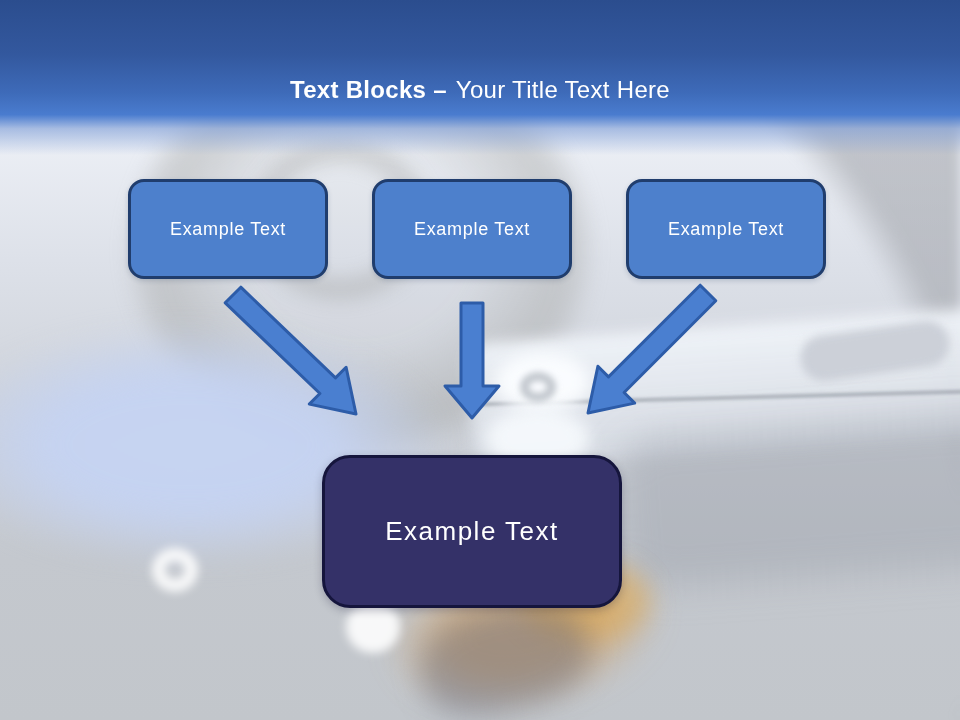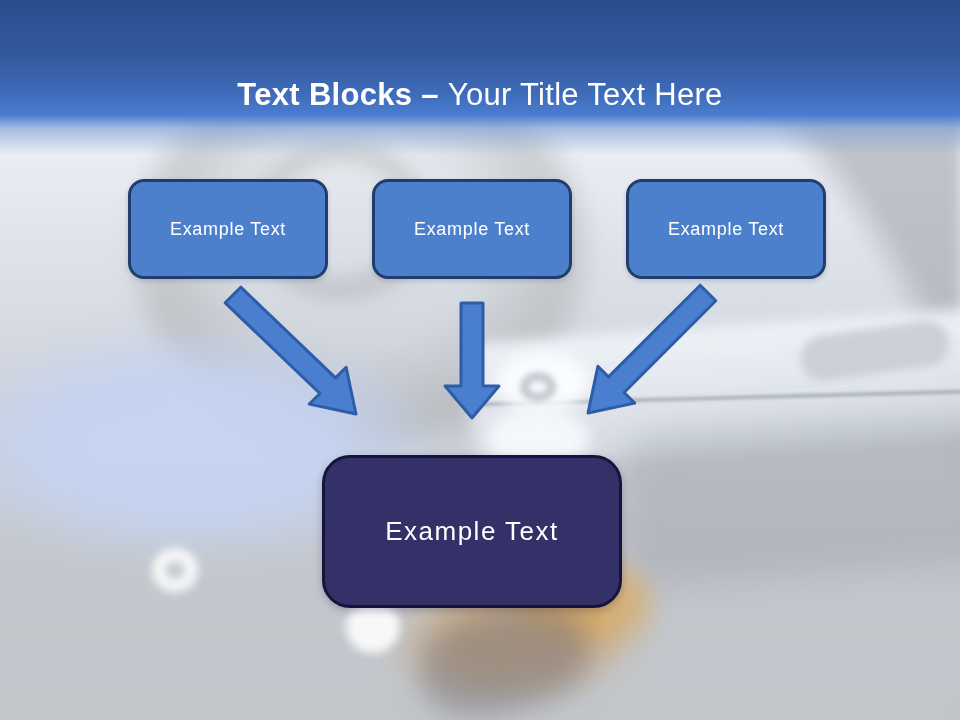--- a/index.html
+++ b/index.html
@@ -58,21 +58,21 @@
     background:linear-gradient(180deg,
       var(--header-top,#2b4d8e) 0%,
       #33589e 35%,
       var(--header-mid,#3e6bb9) 60%,
       var(--header-bottom,#4a7ccf) 74%,
       rgba(130,160,215,0.65) 83%,
       rgba(222,230,243,0) 100%);
   }
   .title{
     position:absolute;left:0;top:52px;width:960px;height:44px;line-height:44px;
-    text-align:center;color:var(--title-text,#ffffff);font-size:31px;letter-spacing:0.3px;
+    text-align:center;color:var(--title-text,#ffffff);font-size:24px;letter-spacing:0.3px;
     white-space:nowrap;
   }
   .title .b{font-weight:700;margin-right:9px;}
   .title .r{font-weight:400;}
 
   
   .tblock{
     position:absolute;top:179px;width:200px;height:100px;
     background:var(--block-fill,#4d80cc);
     border:3px solid var(--block-border,#203d6d);

